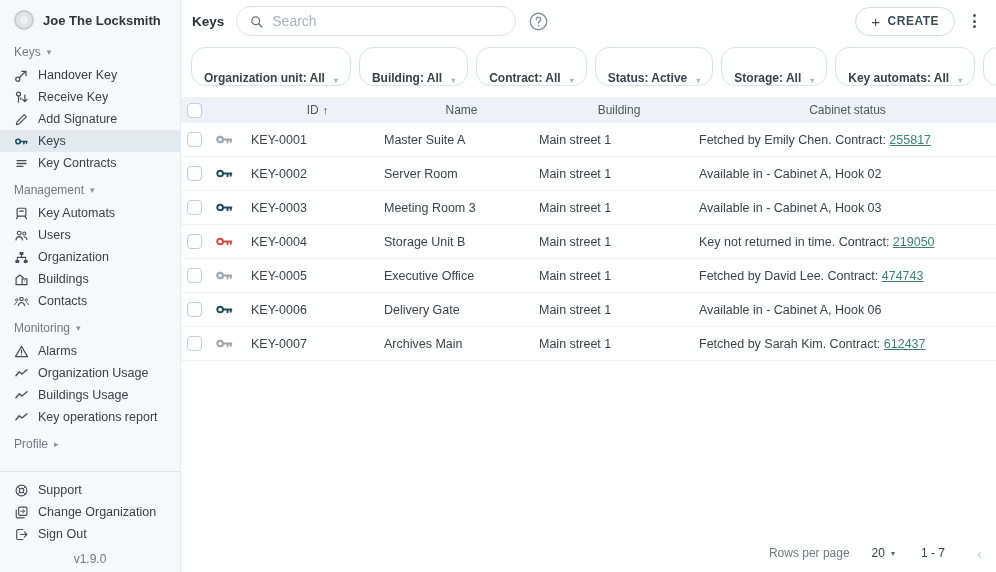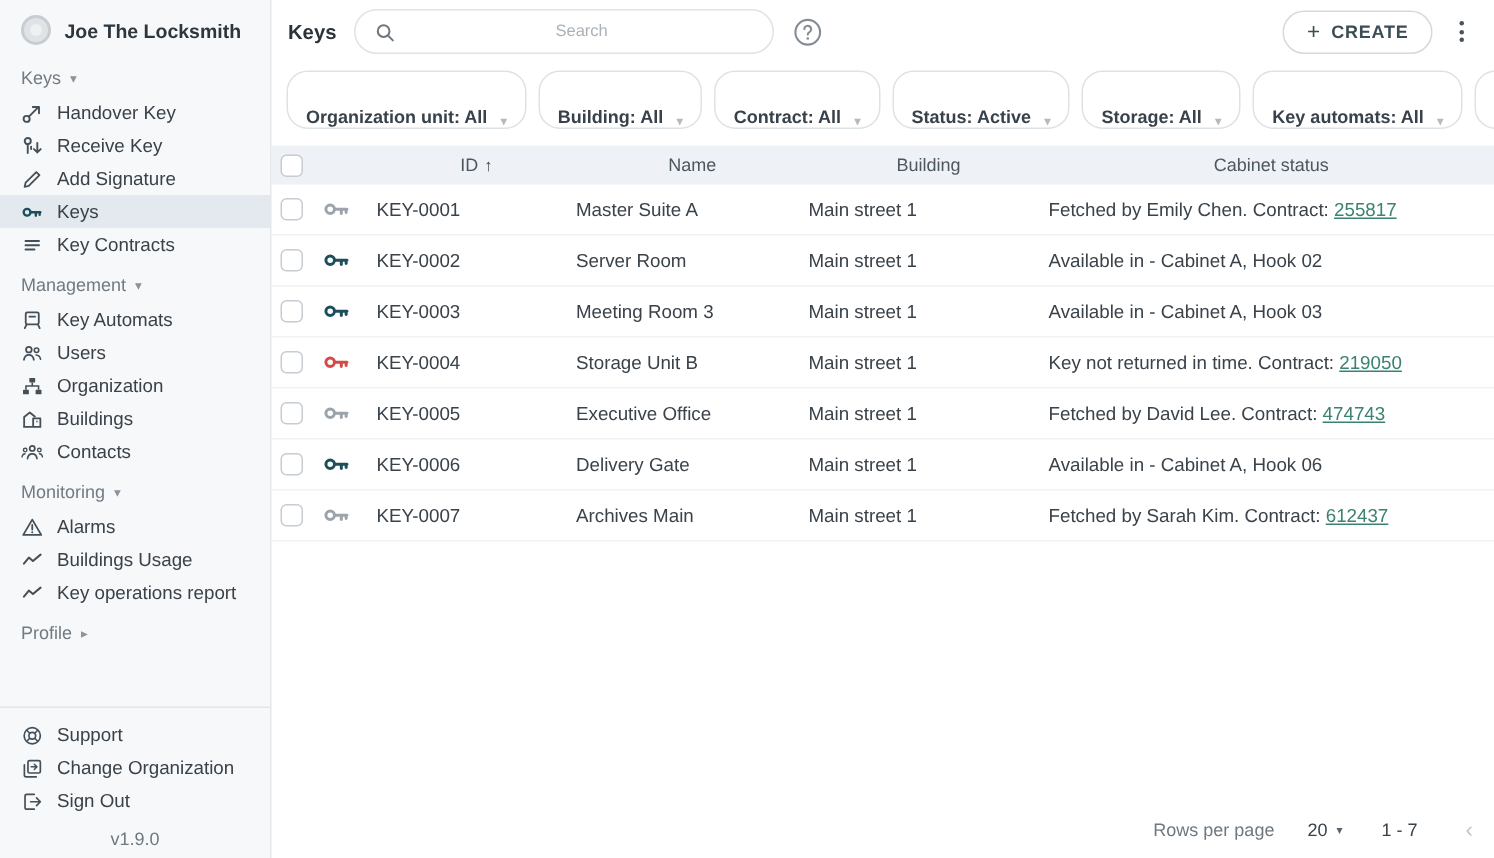--- a/index.html
+++ b/index.html
@@ -27,22 +27,22 @@
   .side-footer { margin-top: auto; border-top: 1px solid #e3e6e9; padding-top: 7px; padding-bottom: 2px; }
   .version { text-align: center; color: #6f787f; font-size: 12px; padding: 5px 0 6px 0; }
 
   
   .main { flex: 1; display: flex; flex-direction: column; min-width: 0; }
   .topbar { display: flex; align-items: center; gap: 12px; height: 42px; padding: 0 14px 0 11px; flex: none; }
   .page-title { font-weight: bold; font-size: 13.5px; color: #2b3238; }
   .search-pill { display: flex; align-items: center; gap: 8px; width: 280px; height: 30px;
                  border: 1px solid #dfe3e6; border-radius: 16px; padding: 0 12px; background: #fff; }
   .search-pill .ic { width: 15px; height: 15px; color: #6d767e; flex: none; }
-  .search-pill input { border: none; outline: none; flex: 1; font-size: 11px; font-family: inherit;
-                       color: #39424a; background: transparent; text-align: center; }
+  .search-pill input { border: none; outline: none; flex: 1; font-size: 14px; font-family: inherit;
+                       color: #39424a; background: transparent; }
   .search-pill input::placeholder { color: #aab1b7; }
   .help-btn { width: 21px; height: 21px; color: #848d95; cursor: pointer; flex: none; }
   .help-btn svg { width: 100%; height: 100%; }
   .spacer { flex: 1; }
   .create-btn { display: inline-flex; align-items: center; gap: 7px; border: 1px solid #d4dade; background: #fff;
                 border-radius: 15px; height: 29px; padding: 0 15px; font-size: 12px; font-weight: bold;
                 letter-spacing: 0.5px; color: #3c4d56; cursor: pointer; font-family: inherit; }
   .create-btn .plus { font-size: 15px; font-weight: normal; line-height: 1; }
   .kebab { display: inline-flex; flex-direction: column; gap: 2.5px; padding: 4px 6px; cursor: pointer; }
   .kebab i { width: 3px; height: 3px; border-radius: 50%; background: #4a545c; }
@@ -197,20 +197,28 @@
         </div>
         <div class="side-item">
           <span class="ic">
             <svg viewBox="0 0 20 20">
               <path d="M10 3.2L18 16.8H2z" fill="none" stroke="currentColor" stroke-width="1.6" stroke-linejoin="round"></path>
               <path d="M10 8v4" stroke="currentColor" stroke-width="1.6" stroke-linecap="round"></path>
               <circle cx="10" cy="14.4" r="0.9" fill="currentColor"></circle>
             </svg>
           </span>
           <span>Alarms</span>
+        </div>
+        <div class="side-item">
+          <span class="ic">
+            <svg viewBox="0 0 20 20">
+              <path d="M2.6 13l4.4-5.4 3.6 3L17.4 5" fill="none" stroke="currentColor" stroke-width="1.8" stroke-linecap="round" stroke-linejoin="round"></path>
+            </svg>
+          </span>
+          <span>Organization Usage</span>
         </div>
         <div class="side-item">
           <span class="ic">
             <svg viewBox="0 0 20 20">
               <path d="M2.6 13l4.4-5.4 3.6 3L17.4 5" fill="none" stroke="currentColor" stroke-width="1.8" stroke-linecap="round" stroke-linejoin="round"></path>
             </svg>
           </span>
           <span>Buildings Usage</span>
         </div>
         <div class="side-item">

